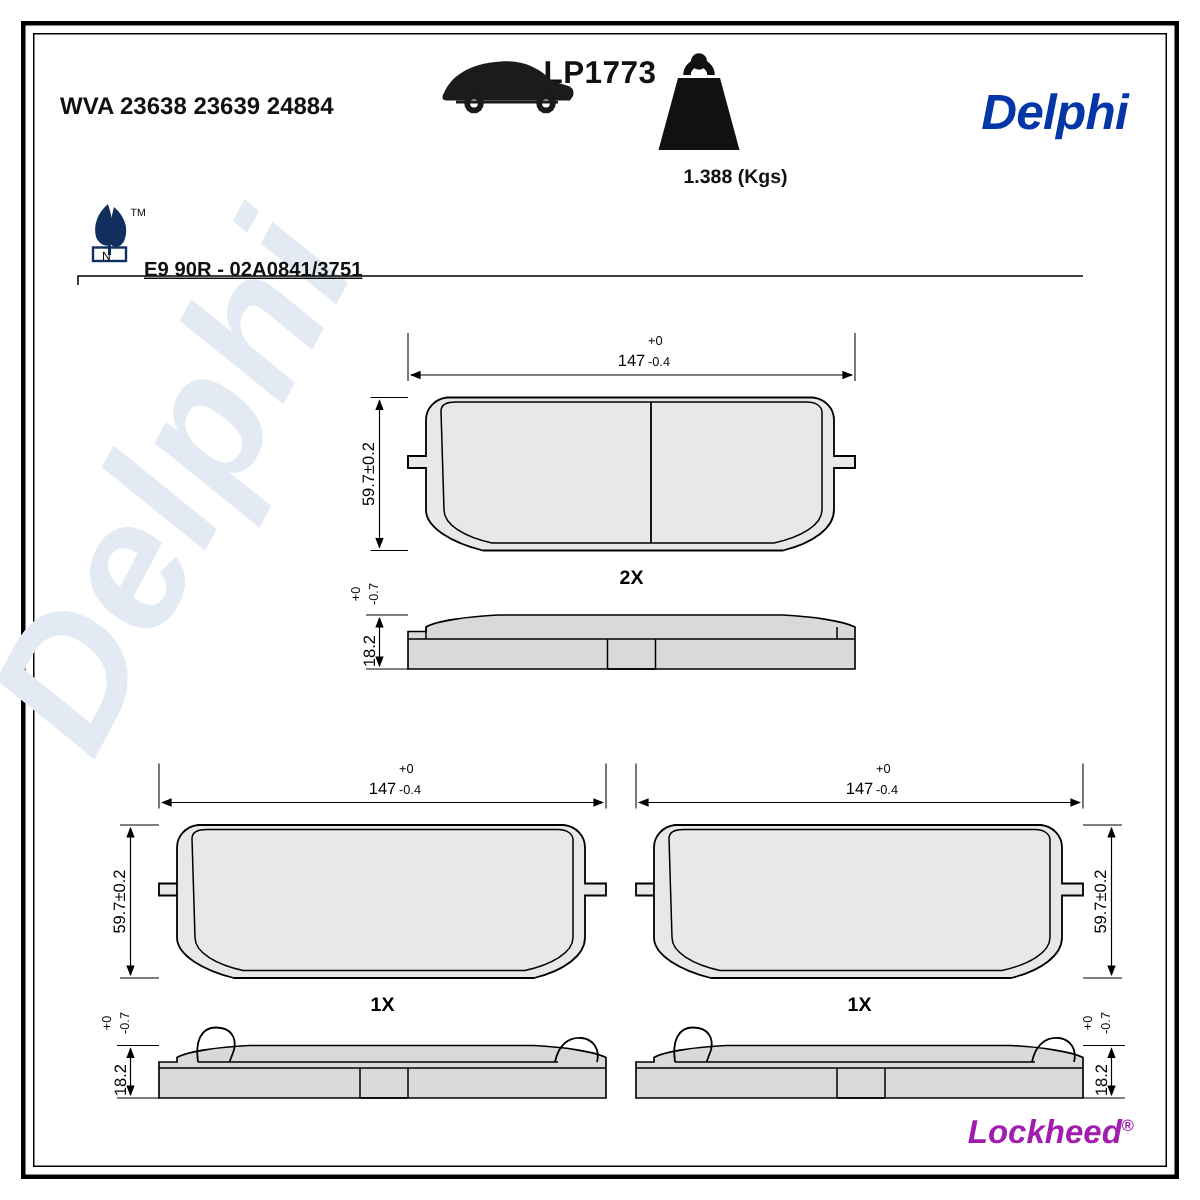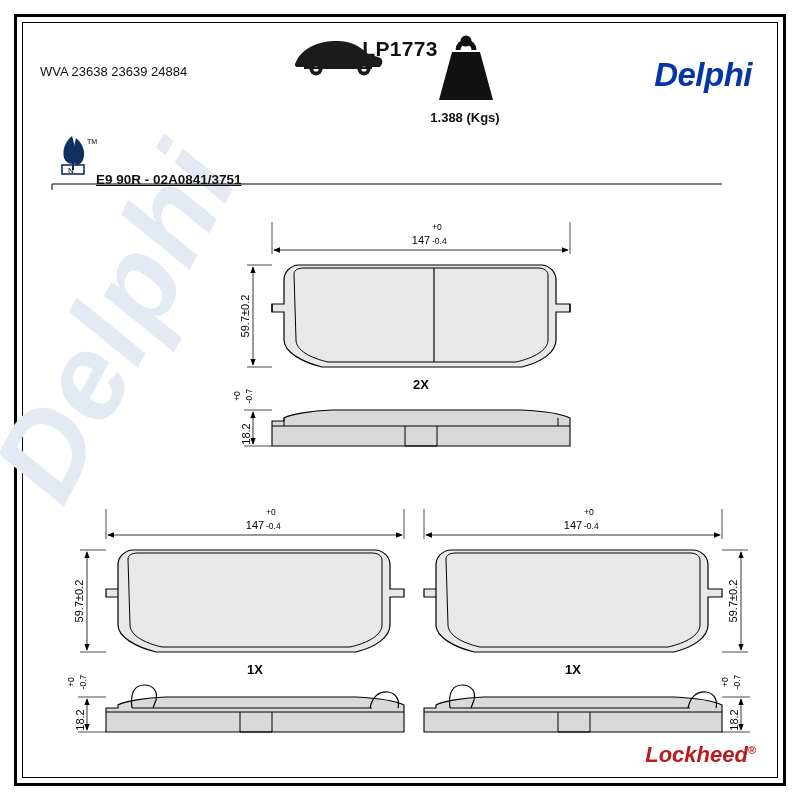--- a/index.html
+++ b/index.html
@@ -74,22 +74,22 @@
     line-height: 26px;
     text-align: center;
   }
   .fmsi {
     font-size: 13.5px;
     font-weight: bold;
     line-height: 20px;
     margin-top: 3px;
   }
   .wva {
-    font-size: 13px;
-    font-weight: normal;
+    font-size: 16px;
+    font-weight: bold;
     line-height: 20px;
   }
 
   .brand {
     position: absolute;
     right: 48px;
     top: 56px;
     font-size: 33px;
     font-weight: bold;
     font-style: italic;
@@ -102,21 +102,21 @@
     position: absolute;
     left: 290px;
     top: 34px;
     z-index: 3;
   }
 
   .weight-block {
     position: absolute;
     left: 405px;
     top: 30px;
-    text-align: center;
+    text-align: right;
     width: 120px;
     z-index: 3;
   }
   .weight-label {
     font-size: 13px;
     font-weight: bold;
     margin-top: 4px;
   }
 
   .eco-block {
@@ -135,21 +135,21 @@
     text-decoration: underline;
   }
 
   .lockheed {
     position: absolute;
     right: 44px;
     bottom: 32px;
     font-size: 22px;
     font-weight: bold;
     font-style: italic;
-    color: #b91c1c;
+    color: #a21caf;
     z-index: 3;
   }
   .lockheed sup {
     font-size: 11px;
     font-style: normal;
     vertical-align: super;
   }
 
   
   .drawing {

